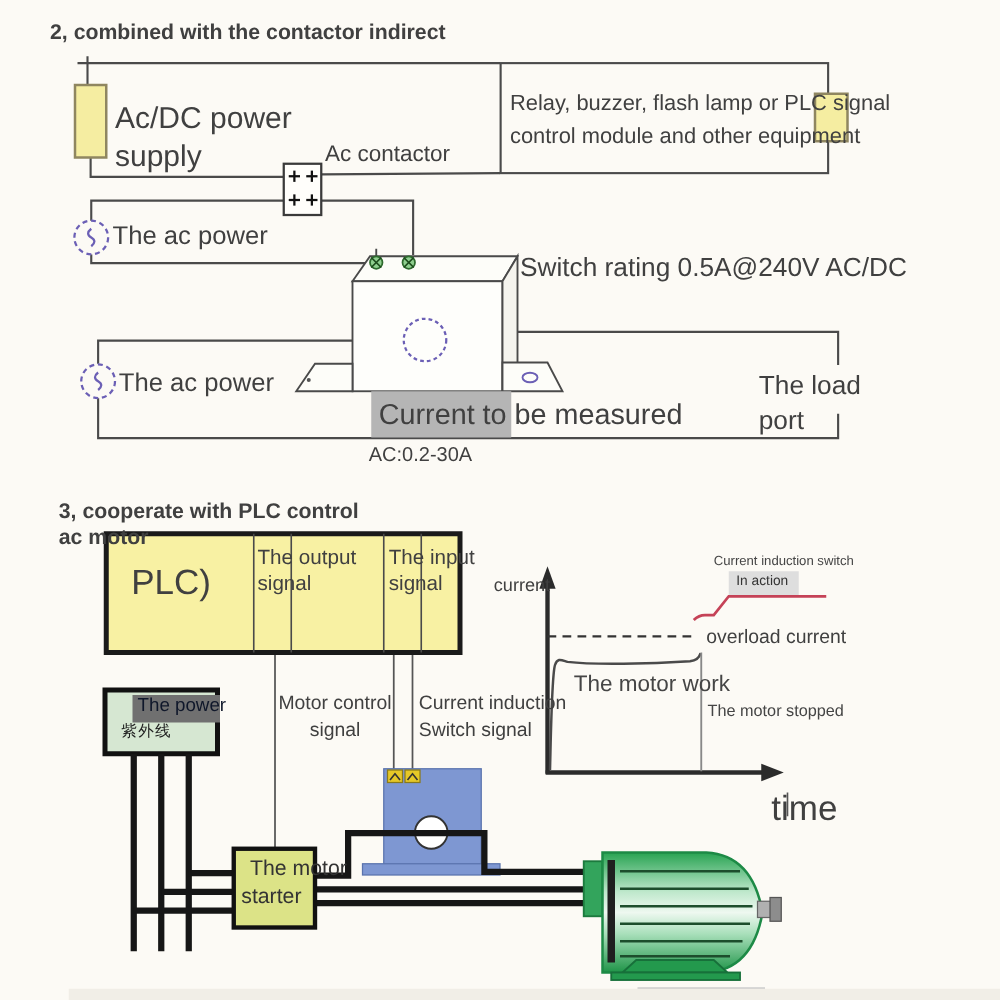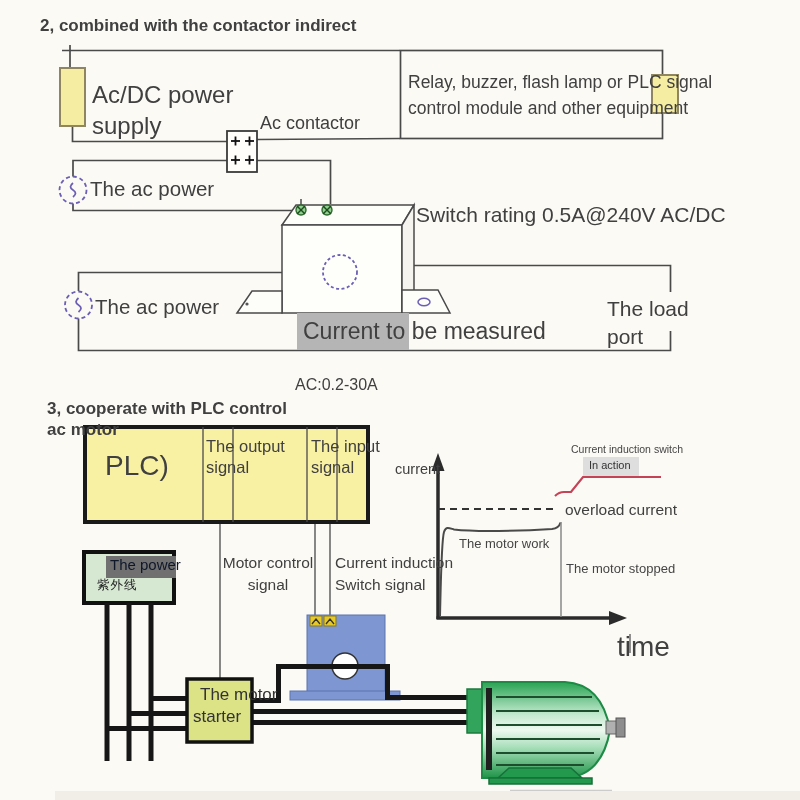--- a/index.html
+++ b/index.html
@@ -184,21 +184,21 @@
 
 <div class="t" style="left:95px;top:294px;font-size:20.5px;">The ac power</div>
 
 <div class="t" style="left:607px;top:295px;font-size:21px;line-height:1.35;">
   <span>The load</span>
   <span>port</span>
 </div>
 
 <div class="t" style="left:303px;top:317px;font-size:23px;">Current to be measured</div>
 
-<div class="t" style="left:295px;top:375px;font-size:16px;">AC:0.2-30A</div>
+<div class="t" style="left:295px;top:355px;font-size:16px;">AC:0.2-30A</div>
 
 <div class="t bold" style="left:47px;top:378px;font-size:17px;margin-top:20px;">
   <span>3, cooperate with PLC control</span>
   <span>ac motor</span>
 </div>
 
 <div class="t" style="left:105px;top:448px;font-size:28px;">PLC)</div>
 
 <div class="t" style="left:206px;top:436px;font-size:16.5px;line-height:1.3;">
   <span>The output</span>
@@ -224,19 +224,19 @@
 </div>
 
 <div class="t" style="left:193px;top:684px;font-size:17px;line-height:1.3;color:#333;">
   <span style="padding-left:7px;">The motor</span>
   <span>starter</span>
 </div>
 
 <div class="t" style="left:395px;top:460px;font-size:14.5px;">current</div>
 <div class="t" style="left:617px;top:629px;font-size:28px;">time</div>
 <div class="t" style="left:565px;top:500px;font-size:15.5px;">overload current</div>
-<div class="t gray-note" style="left:459px;top:536px;font-size:13px;">The motor work</div>
+<div class="t gray-note" style="left:459px;top:536px;font-size:18px;">The motor work</div>
 <div class="t gray-note" style="left:566px;top:561px;font-size:13px;">The motor stopped</div>
 <div class="t gray-note" style="left:571px;top:443px;font-size:10.5px;">Current induction switch</div>
 <div class="t" style="left:583px;top:457px;font-size:11px;background:#dedede;padding:2px 8px 3px 6px;color:#333;">In action</div>
 
 <div class="bottom-band"></div>
 </div>
 
 </body></html>

